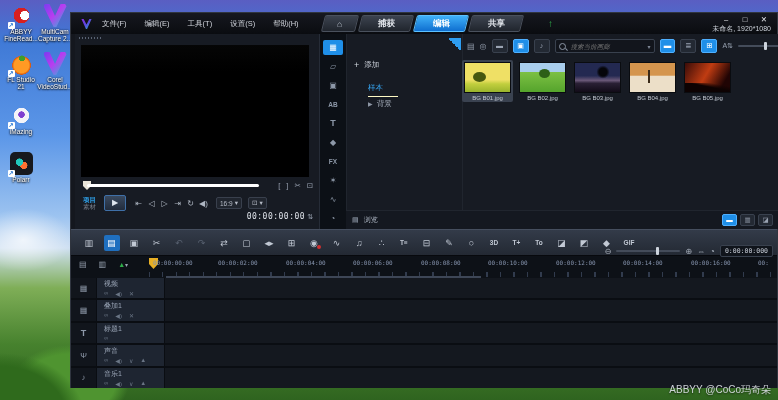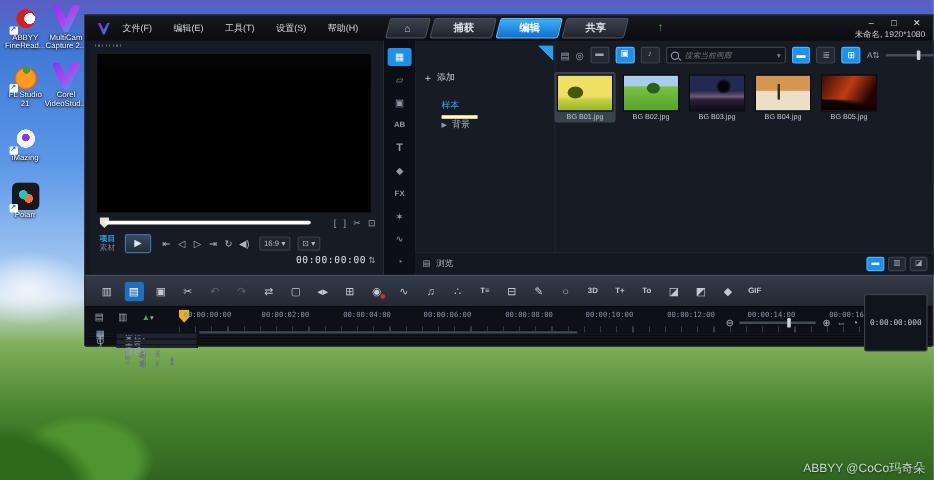--- a/index.html
+++ b/index.html
@@ -18,21 +18,21 @@
   .dlogo .badge{position:absolute;left:-2px;bottom:-2px;width:7px;height:7px;background:#fff;border-radius:1px;
     color:#1b6fd0;font-size:6px;line-height:7px;font-weight:bold}
   .dlabel{font-size:6.5px;line-height:7px;color:#fff;text-shadow:0 1px 2px #000, 0 0 2px #000}
   .lg-abbyy{background:radial-gradient(circle at 64% 50%, #fff 0 24%, transparent 25%),radial-gradient(circle,#d81f1f 0 47%,transparent 49%)}
   .lg-v{background:linear-gradient(135deg,#7a3cf0 0%,#b93cf0 45%,#22c3d6 100%);
     clip-path:polygon(6% 0,26% 0,50% 52%,74% 0,94% 0,100% 10%,56% 100%,44% 100%,0 10%)}
   .lg-fl{background:radial-gradient(circle at 52% 28%, #3f9e2a 0 14%, transparent 15%),radial-gradient(circle at 50% 58%, #ff9a24 0 42%, #d85a10 52%, transparent 54%)}
   .lg-imz{background:radial-gradient(circle at 50% 46%, #8040d0 0 18%, transparent 20%),radial-gradient(circle,#f4f4f8 0 46%,transparent 48%)}
   .lg-plr{background:radial-gradient(7px 7px at 41% 44%, #22c8bc 0 50%, transparent 55%),radial-gradient(7px 7px at 60% 58%, #ff7030 0 50%, transparent 55%),#17191e;border-radius:5px}
   
-  #app{position:absolute;left:70px;top:12px;width:708px;height:276px;background:#14171e;
+  #app{position:absolute;left:70px;top:12px;width:708px;height:376px;background:#14171e;
     border:1px solid #30353f;border-bottom:none;box-sizing:border-box;z-index:2;color:#c3c9d4}
   
   #titlebar{position:absolute;left:0;top:0;right:0;height:21px;background:linear-gradient(#16181f,#0a0c10)}
   .vs-logo{position:absolute;left:10px;top:6px;width:11px;height:10px;
     background:linear-gradient(135deg,#8a2be2,#5a4ae0 50%,#20c0c8);
     clip-path:polygon(4% 0,24% 0,50% 55%,76% 0,96% 0,55% 100%,45% 100%)}
   .menus{position:absolute;left:28px;top:0;height:21px;display:flex;align-items:center;gap:12px}
   .menu-item{font-size:7.5px;color:#d2d6dd;padding:2px 3px;white-space:nowrap}
   .tabs{position:absolute;left:252px;top:2px;height:17px;display:flex;align-items:stretch;gap:3px}
   .tab{position:relative;min-width:22px;padding:0 14px;display:flex;align-items:center;justify-content:center;
@@ -73,21 +73,21 @@
   
   #libstrip{position:absolute;left:0;top:0;width:26px;bottom:0;background:#0c1016;border-right:1px solid #20252e}
   .stripicon{width:20px;height:15px;margin:4px auto 4px;color:#8d98a8;font-size:8px;text-align:center;line-height:15px}
   .stripicon.active{background:#1f8fe8;color:#fff;border-radius:2px}
   .stripicon.txt{font-size:6.5px;font-weight:bold}
   #libnav{position:absolute;left:26px;top:0;width:116px;bottom:18px;border-right:1px solid #20252e}
   .fold{position:absolute;right:1px;top:4px;width:13px;height:13px;background:linear-gradient(45deg,transparent 50%,#2e9df0 50%)}
   .addrow{position:absolute;left:8px;top:26px;display:flex;gap:5px;align-items:center;font-size:7.5px;color:#c7ccd5}
   .addrow .plus{font-size:9px;color:#cfd4dc}
   .gal{position:absolute;left:0;right:0;font-size:7.5px;padding:3px 0 3px 22px;color:#aab2bf}
-  .gal.sel{color:#35a4f0;border-bottom:3px solid #fef9c3;width:30px;margin-left:22px;padding-left:0}
+  .gal.sel{color:#35a4f0;border-bottom:1px solid #fef9c3;width:30px;margin-left:22px;padding-left:0}
   .gal .car{color:#8d96a4;margin-right:4px;font-size:6px}
   #libcontent{position:absolute;left:142px;top:0;right:0;bottom:18px}
   .libtools{position:absolute;left:0;top:0;right:0;height:24px;display:flex;align-items:center;gap:5px;padding-left:5px}
   .ltool{color:#97a1b0;font-size:8px}
   .fbtn{width:15px;height:12px;border:1px solid #39414e;background:#232933;border-radius:2px;color:#9aa3b2;
     font-size:7px;text-align:center;line-height:12px}
   .fbtn.on{background:#1f8fe8;border-color:#4fb0ff;color:#fff}
   .searchbox{width:92px;height:12px;border:1px solid #39414e;background:#12151c;border-radius:2px;
     display:flex;align-items:center;padding:0 3px;gap:3px}
   .searchbox input{flex:1;min-width:0;background:transparent;border:none;outline:none;color:#9aa3b2;
@@ -123,21 +123,21 @@
   #toolbar{position:absolute;left:0;top:216px;right:0;height:26px;background:linear-gradient(#333b49,#232933);
     border-top:1px solid #454e5e;display:flex;align-items:center;gap:6.5px;padding-left:10px;box-sizing:border-box}
   .tbtn{width:16px;height:16px;color:#c2c9d4;font-size:9px;text-align:center;line-height:16px;position:relative;flex:none;white-space:nowrap}
   .tbtn.small{font-size:6.5px;font-weight:bold}
   .tbtn.on{background:#1f6fbf;border-radius:2px;color:#fff}
   .tbtn.dim{color:#596271}
   .tbtn .reddot{position:absolute;right:1px;bottom:2px;width:4px;height:4px;border-radius:50%;background:#d03030}
   #tl-zoom{position:absolute;right:4px;top:232px;display:flex;align-items:center;gap:5px;z-index:3}
   .zglyph{color:#aeb6c2;font-size:8px}
   .durbox{border:1px solid #39414e;background:#10141b;border-radius:2px;color:#c6ccd6;
-    font-family:"DejaVu Sans Mono",monospace;font-size:6.5px;padding:19px 4px}
+    font-family:"DejaVu Sans Mono",monospace;font-size:6.5px;padding:1px 4px}
   
   #ruler{position:absolute;left:0;top:242px;right:0;height:23px;background:#0d1117;border-top:1px solid #07090d}
   .ruler-left{position:absolute;left:8px;top:4px;display:flex;gap:12px;align-items:center}
   .rli{color:#97a1b0;font-size:8px}
   .marker-menu{color:#2fae4a;font-size:7px}
   .marker-menu .car{color:#9aa3b2;font-size:6px}
   .ruler-area{position:absolute;left:78px;top:0;right:0;bottom:0}
   .tick{position:absolute;top:3px;font-family:"DejaVu Sans Mono",monospace;font-size:6px;color:#8593ad;white-space:nowrap}
   .tickmarks{position:absolute;left:0;right:0;bottom:2px;height:5px;
     background:repeating-linear-gradient(90deg,#313b4d 0 1px,transparent 1px 13.5px)}

